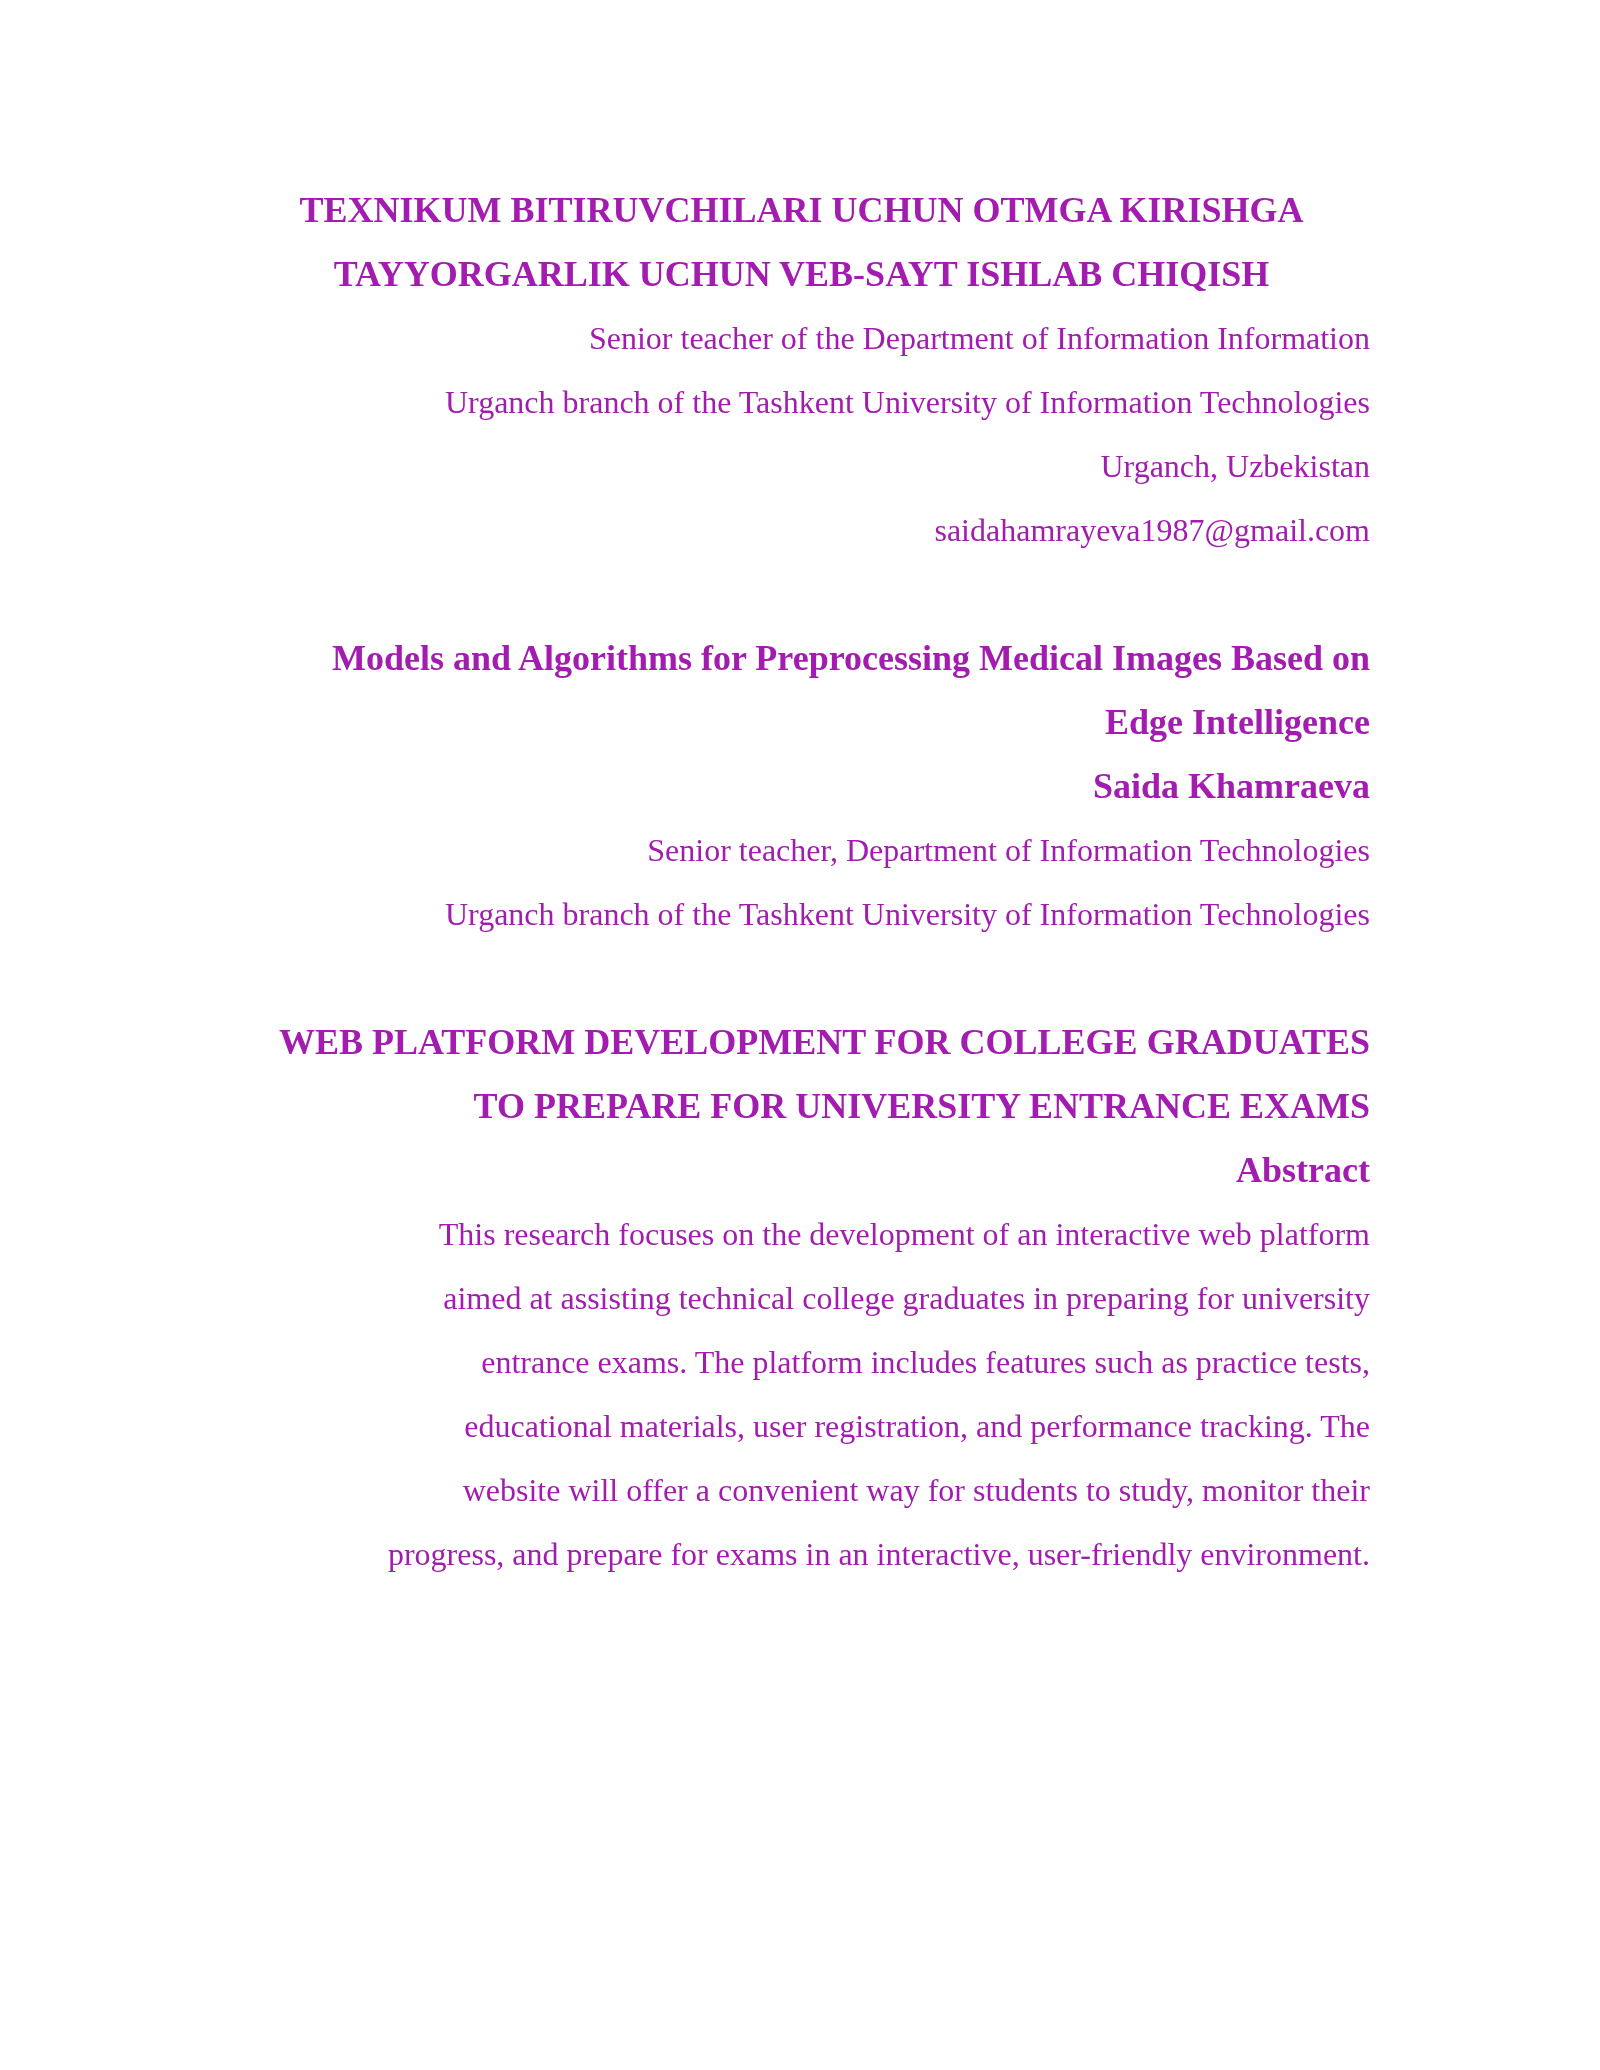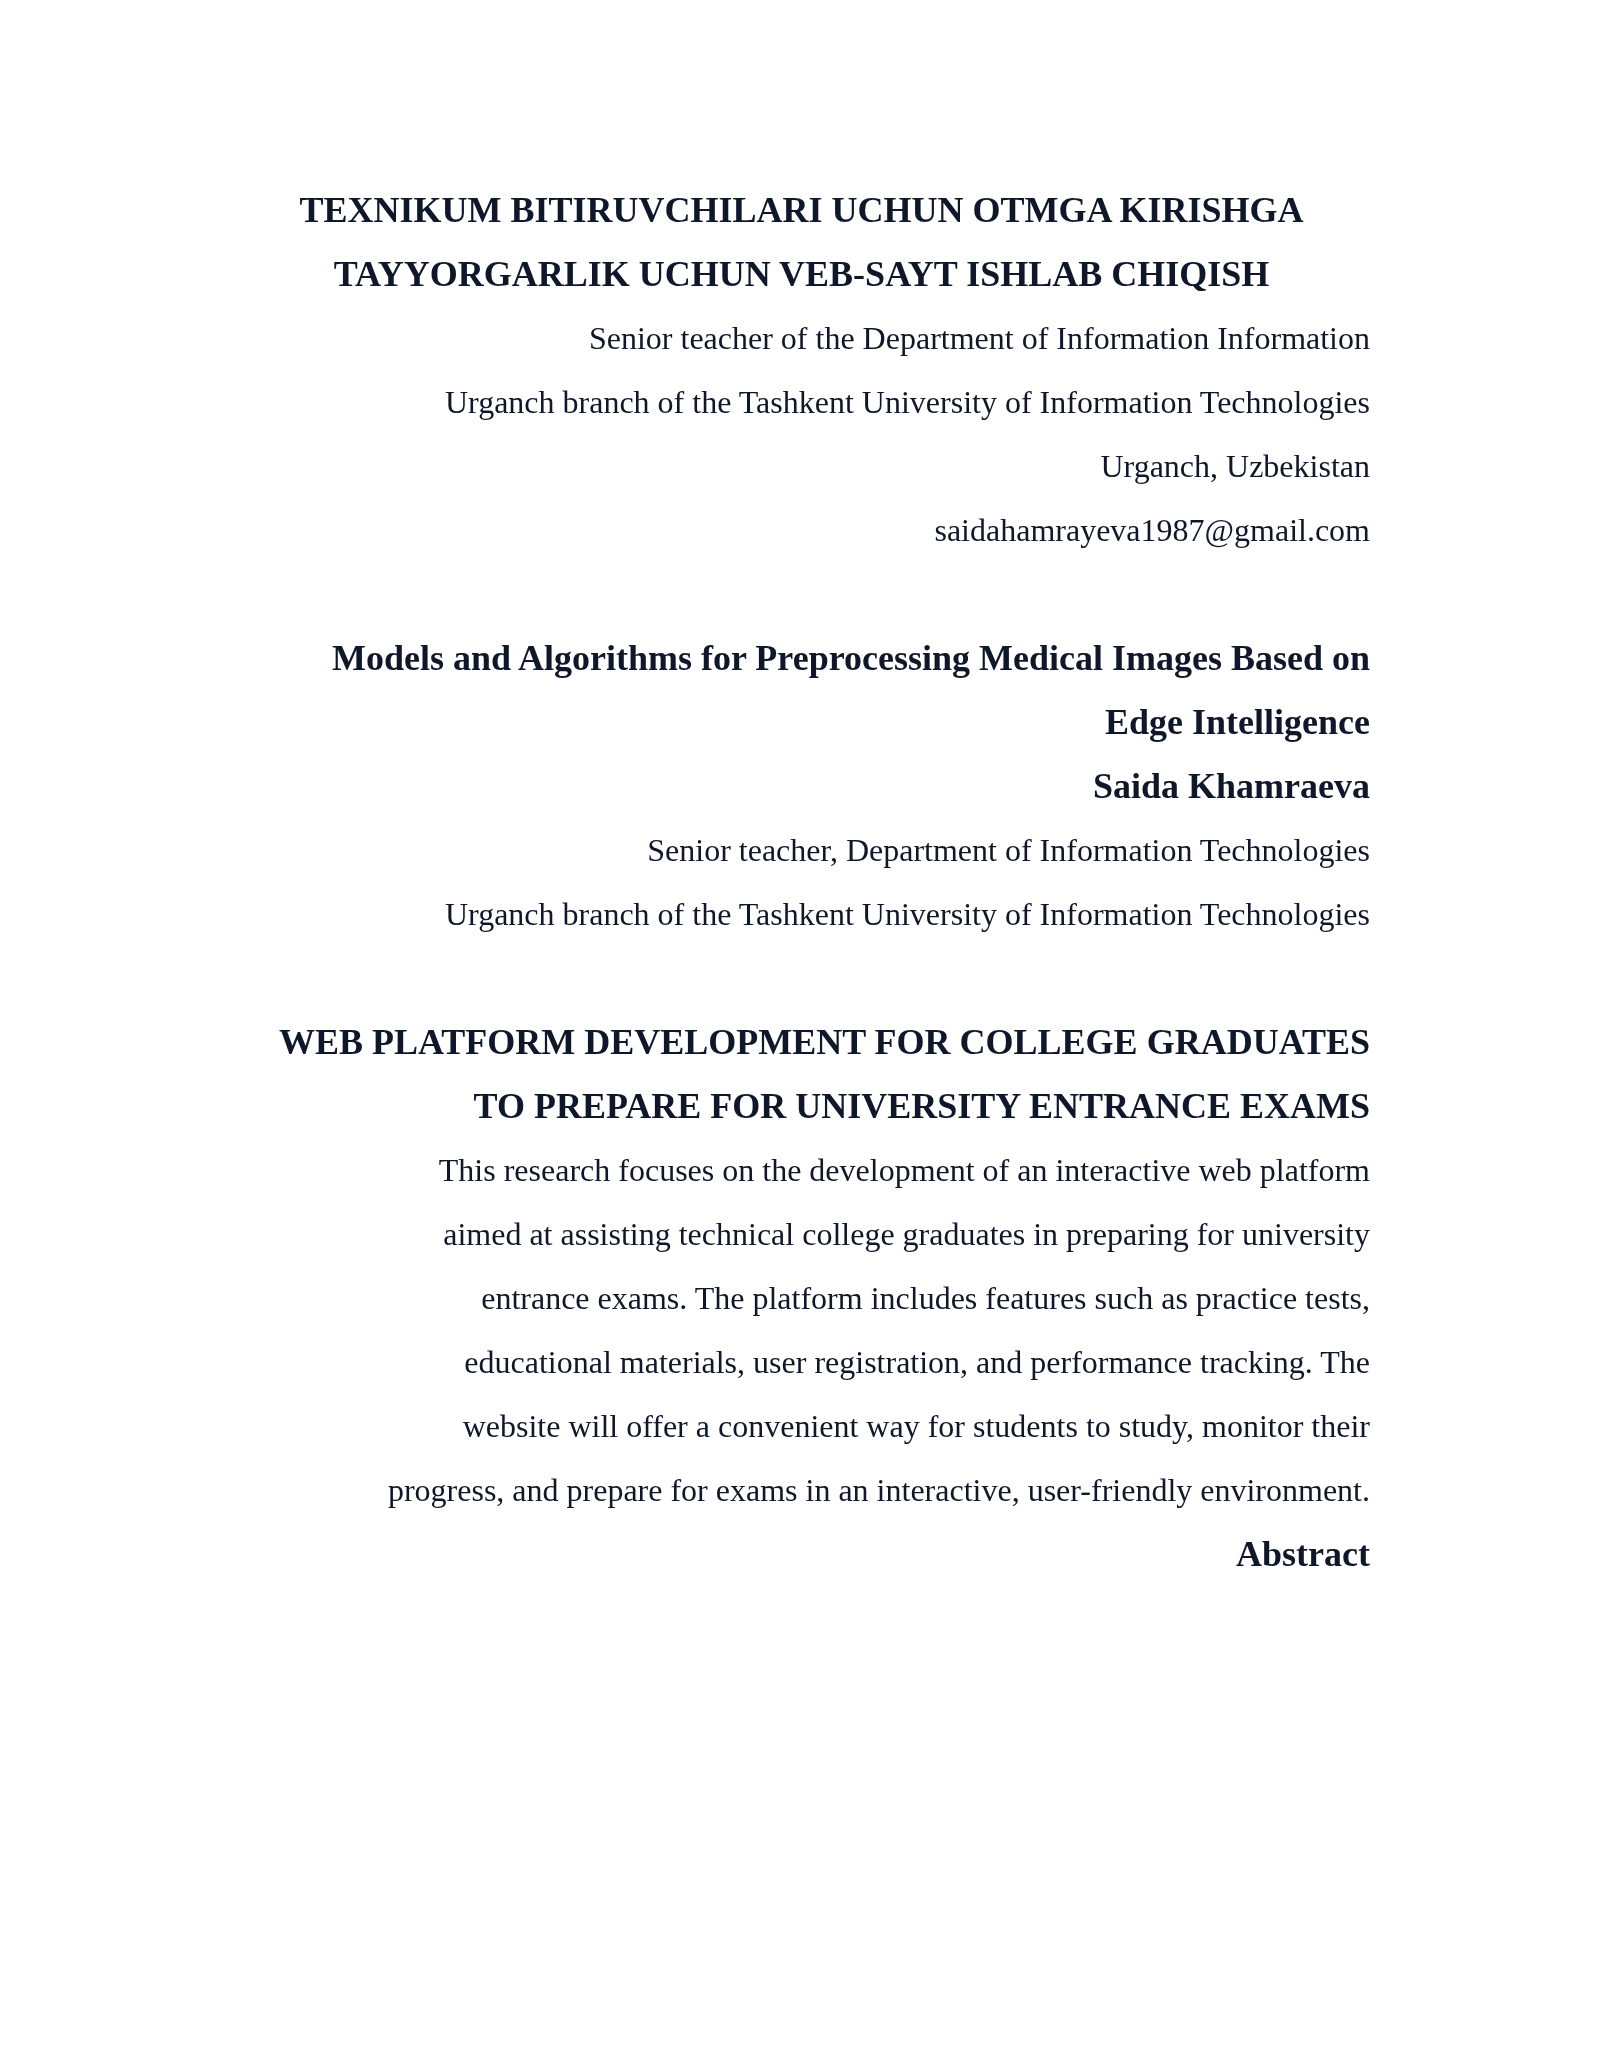--- a/index.html
+++ b/index.html
@@ -5,21 +5,21 @@
   html, body {
     margin: 0;
     padding: 0;
     background: #ffffff;
   }
   .page {
     position: relative;
     width: 1600px;
     height: 2070px;
     background: #ffffff;
-    color: #0f172a;
+    color: #a21caf;
     font-family: "Liberation Serif", "DejaVu Serif", serif;
     overflow: hidden;
   }
   .content {
     position: absolute;
     left: 233px;
     top: 178px;
     width: 1137px;
   }
   .line {
@@ -58,22 +58,22 @@
 Edge Intelligence</div>
     <div class="line big bold right">Saida Khamraeva</div>
     <div class="line right">Senior teacher, Department of Information Technologies</div>
     <div class="line right">Urganch branch of the Tashkent University of Information Technologies</div>
 
     <div class="blank-line"></div>
 
     <div class="line big bold left multiline">WEB PLATFORM DEVELOPMENT FOR COLLEGE GRADUATES
 TO PREPARE FOR UNIVERSITY ENTRANCE EXAMS</div>
 
+    <div class="line big bold left">Abstract</div>
     <div class="line left multiline">This research focuses on the development of an interactive web platform
 aimed at assisting technical college graduates in preparing for university
 entrance exams. The platform includes features such as practice tests,
 educational materials, user registration, and performance tracking. The
 website will offer a convenient way for students to study, monitor their
 progress, and prepare for exams in an interactive, user-friendly environment.</div>
-    <div class="line big bold left">Abstract</div>
 
   </div>
 </div>
 
 </body></html>

